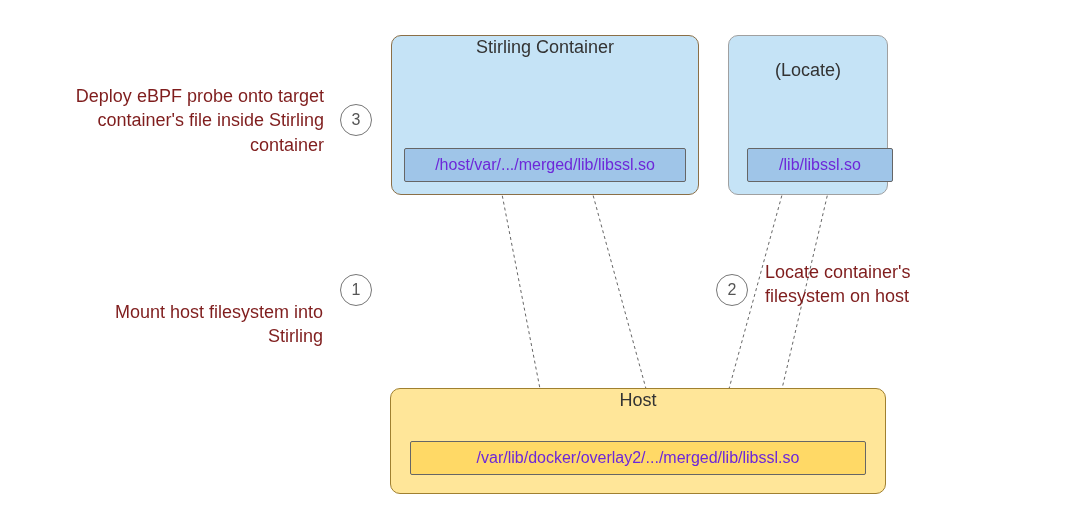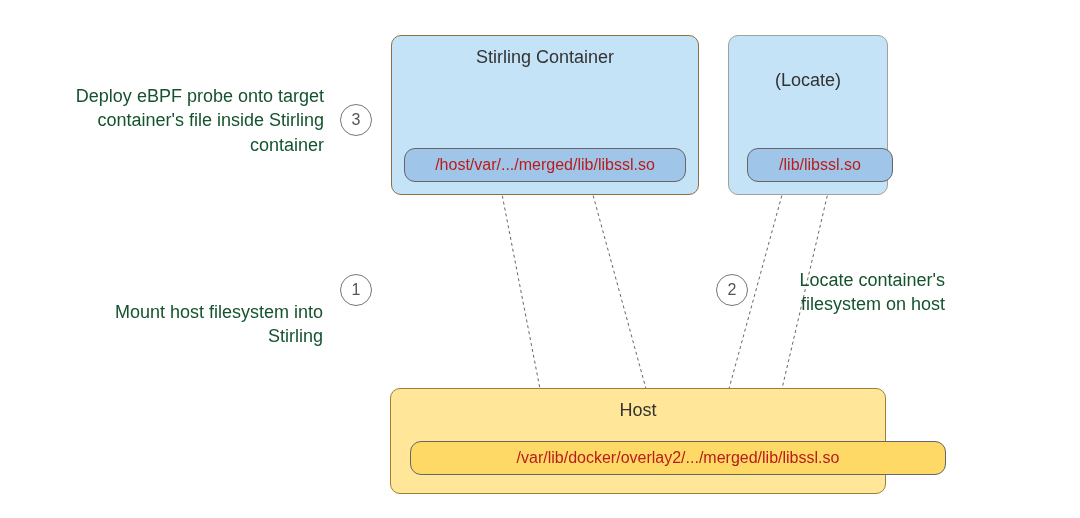--- a/index.html
+++ b/index.html
@@ -37,74 +37,73 @@
     top: 388px;
     width: 496px;
     height: 106px;
     background: #ffe699;
     border-color: #a08030;
   }
   .box-title {
     text-align: center;
     font-size: 18px;
     color: #333;
-    padding-top: 10px;
     line-height: 1.3;
   }
   .path-box {
     position: absolute;
     border: 1.5px solid #666;
-    border-radius: 11px;
+    border-radius: 2px;
     padding: 7px 10px;
     font-size: 16px;
-    color: #b91c1c;
+    color: #6d28d9;
     text-align: center;
   }
   .path-stirling {
     left: 404px;
     top: 148px;
     width: 282px;
     background: #9fc5e8;
   }
   .path-app {
     left: 747px;
     top: 148px;
     width: 146px;
     background: #9fc5e8;
   }
   .path-host {
     left: 410px;
     top: 441px;
-    width: 536px;
+    width: 456px;
     background: #ffd966;
   }
   .step-label {
     position: absolute;
-    color: #14532d;
+    color: #7f1d1d;
     font-size: 18px;
     line-height: 1.35;
   }
   .label-3 {
     left: 64px;
     top: 84px;
     width: 260px;
     text-align: right;
   }
   .label-1 {
     left: 108px;
     top: 276px;
     width: 215px;
     text-align: right;
     margin-top: 24px;
   }
   .label-2 {
     left: 765px;
-    top: 268px;
+    top: 260px;
     width: 180px;
-    text-align: right;
+    text-align: left;
   }
   .step-num {
     position: absolute;
     width: 32px;
     height: 32px;
     border: 1.5px solid #777;
     border-radius: 50%;
     display: flex;
     align-items: center;
     justify-content: center;

